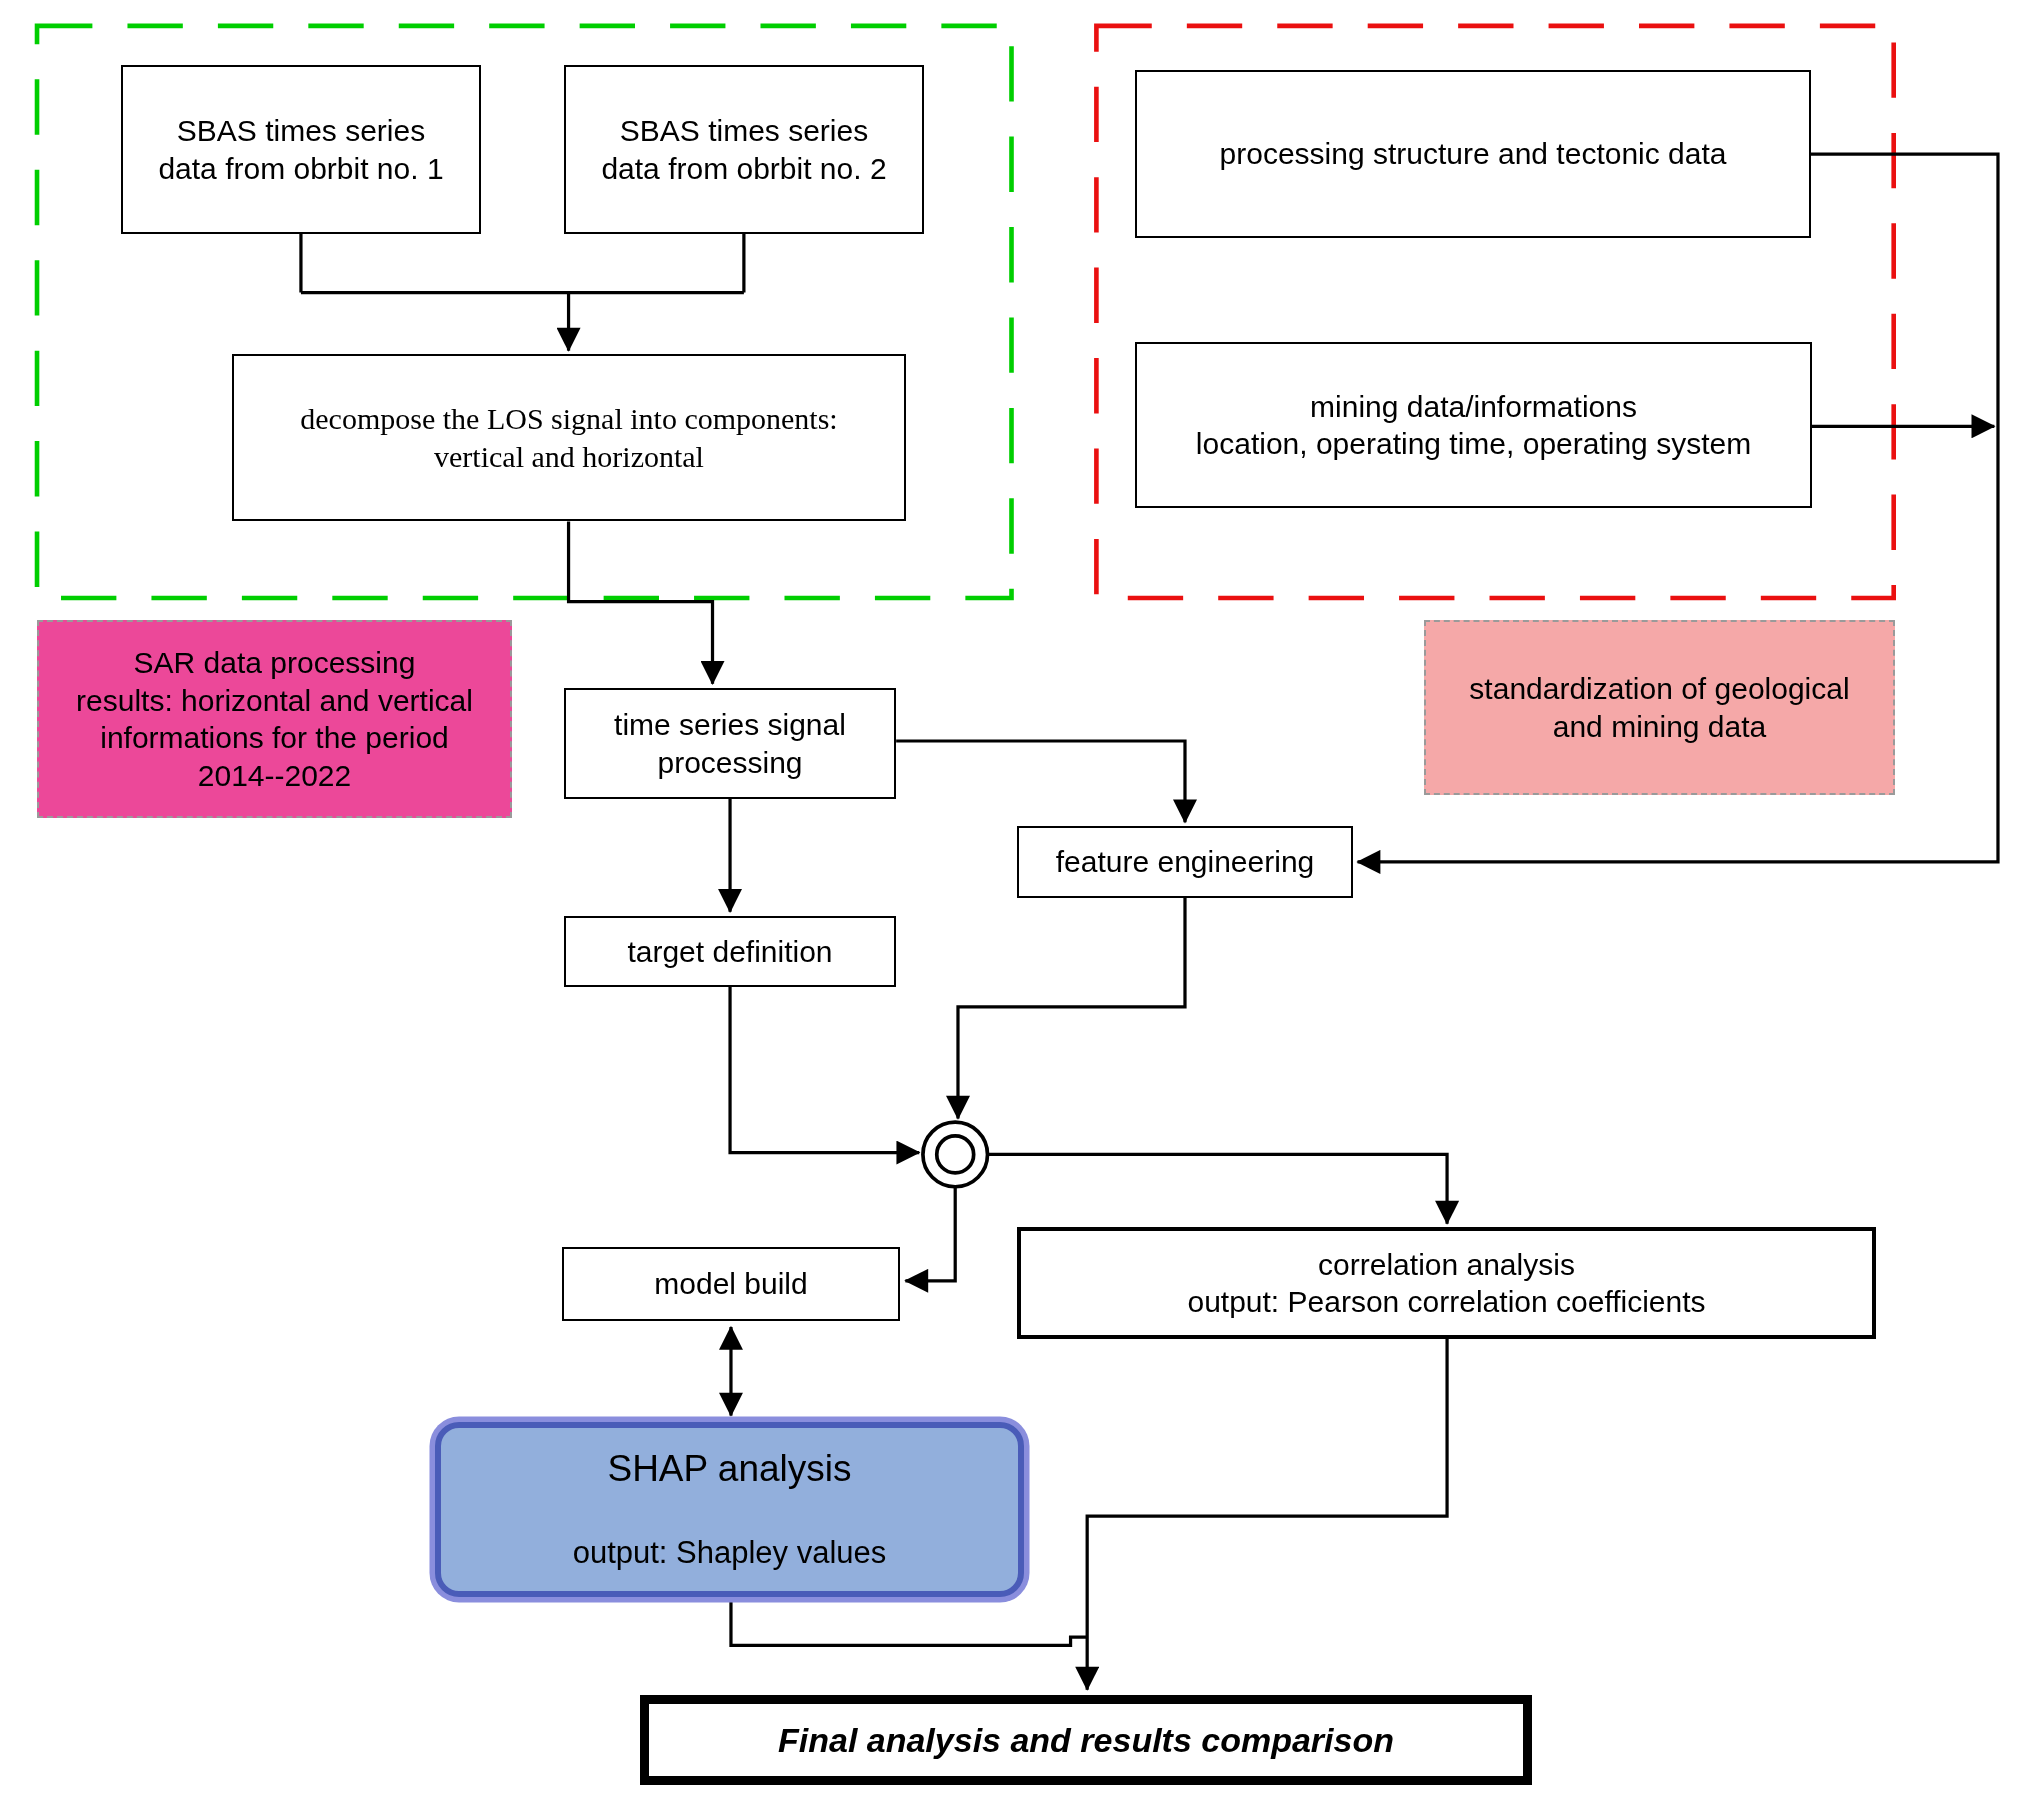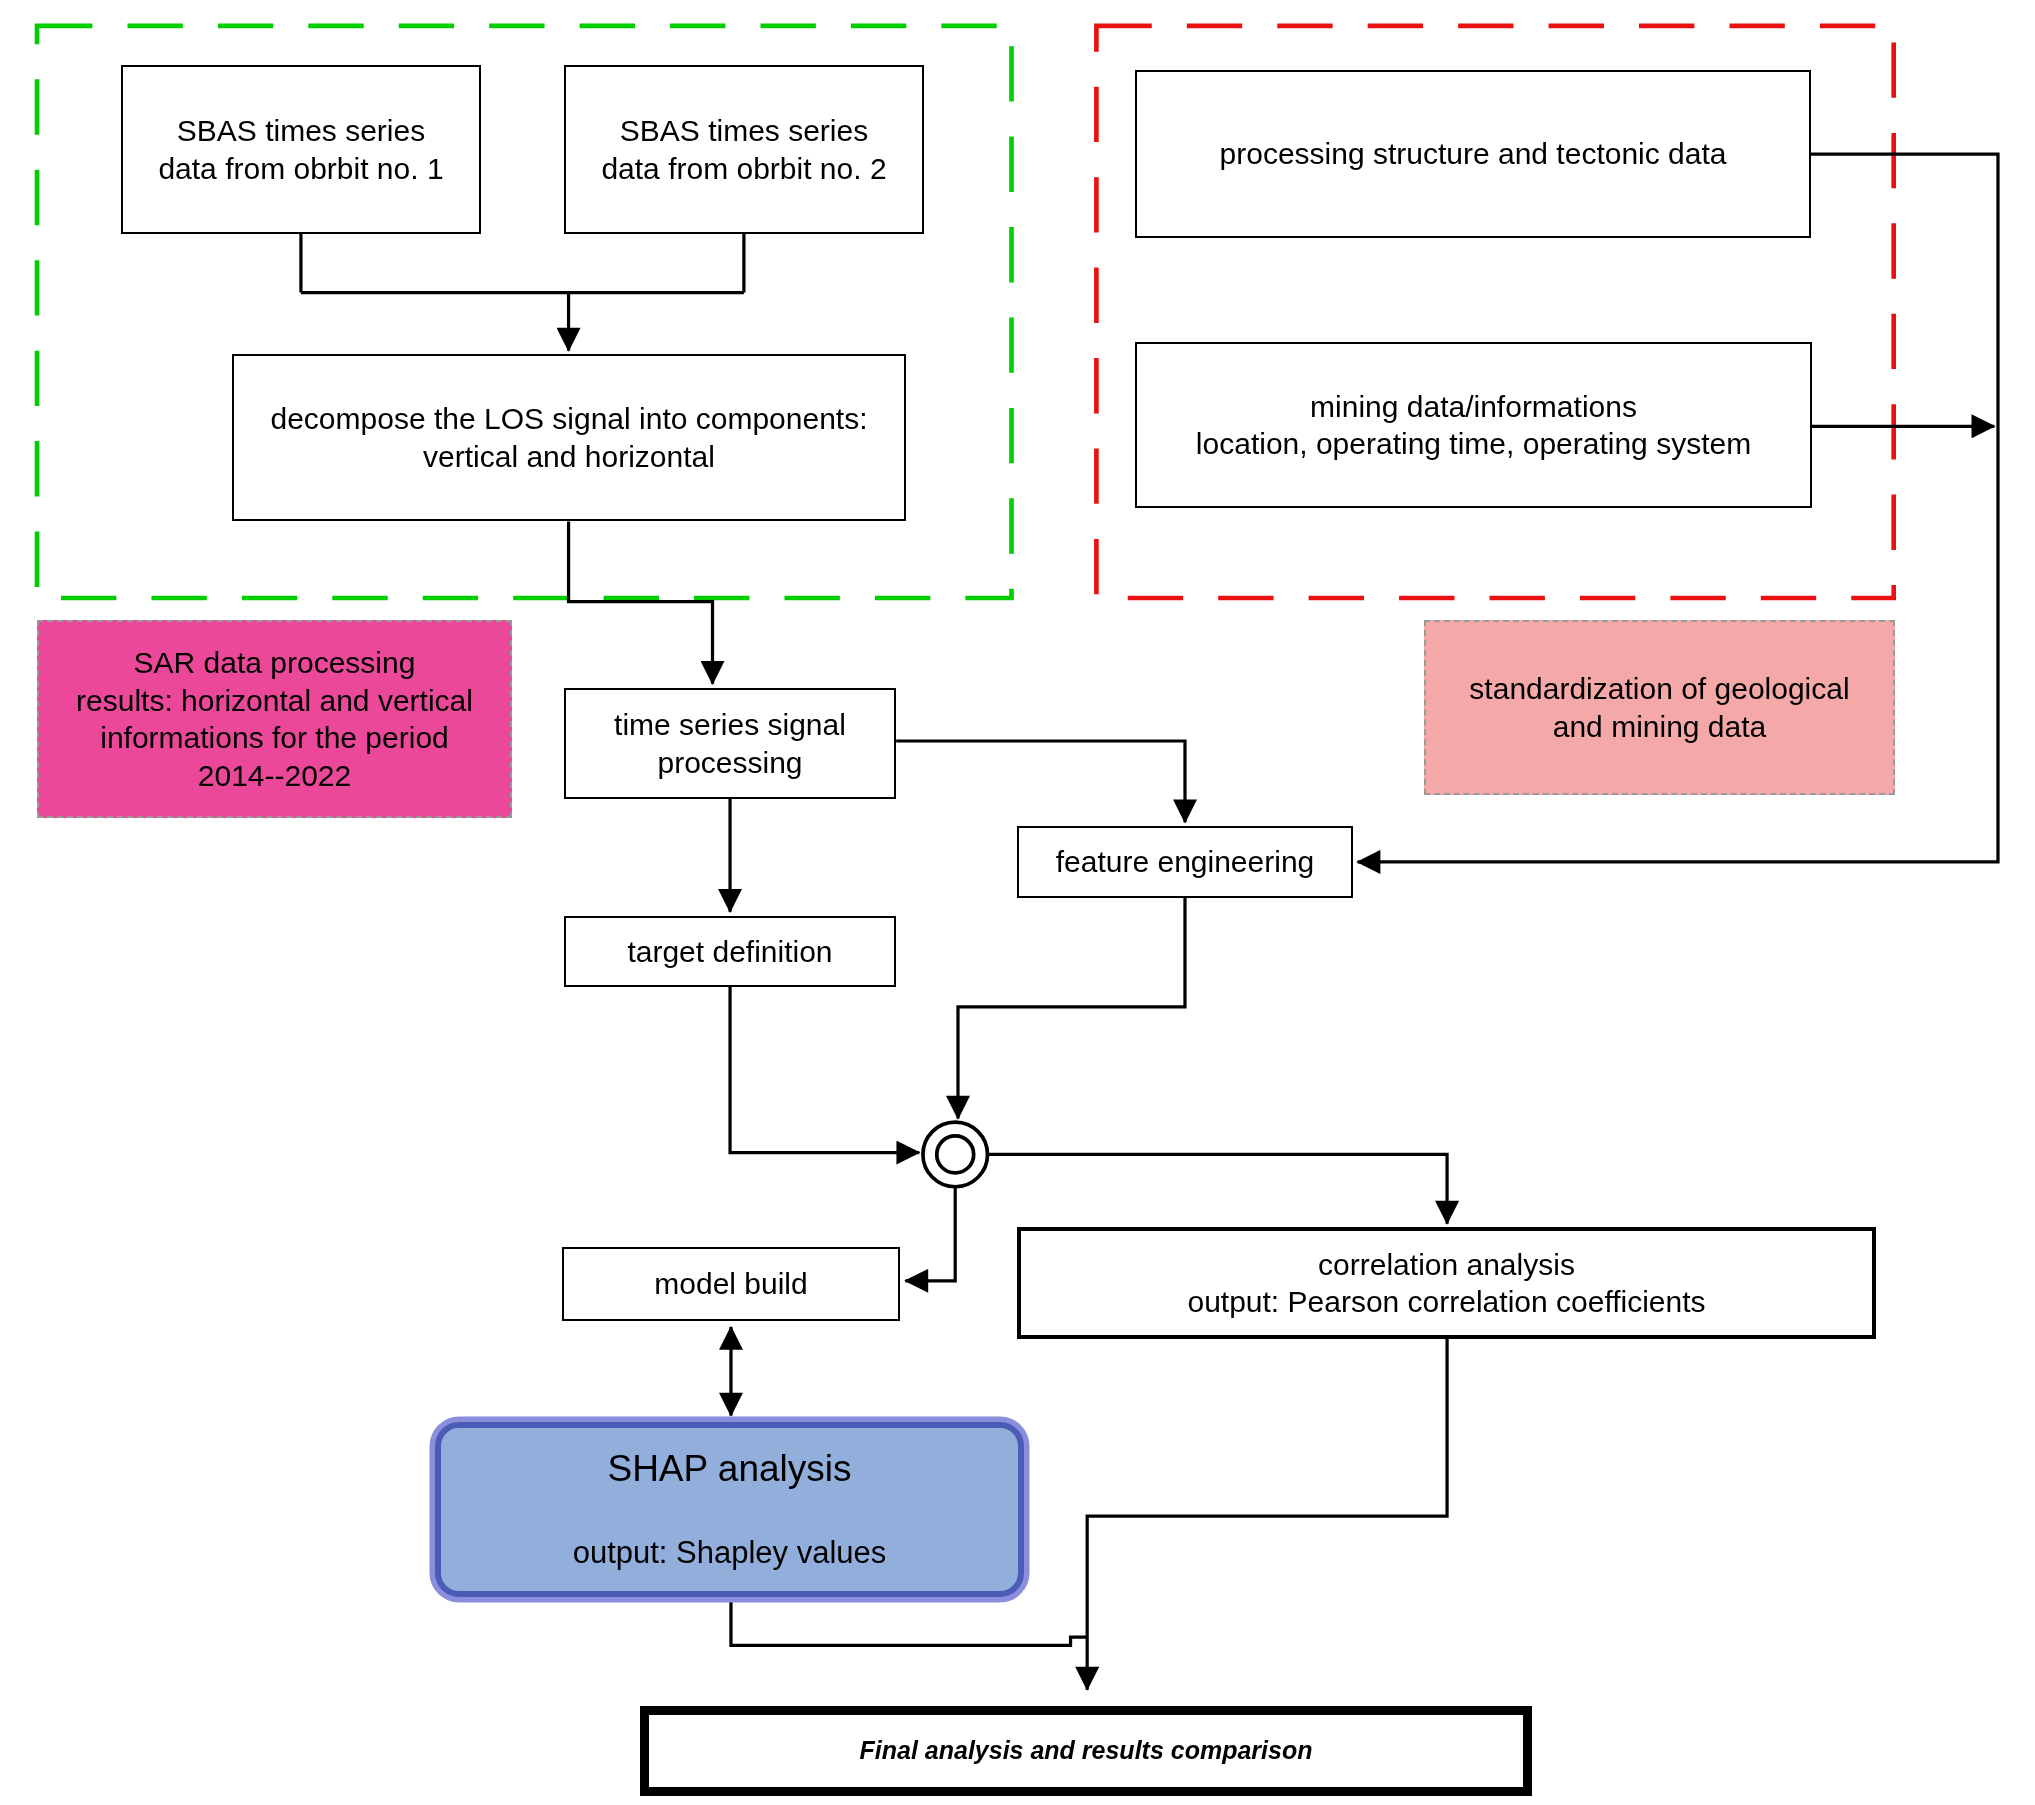--- a/index.html
+++ b/index.html
@@ -20,21 +20,21 @@
   }
   .note-green { background:#ec4899; }
   .note-pink  { background:#f5a8a8; }
   .thick { border-width:4.6px; }
   .shap {
     background:#92afdc; border:6.5px solid #4a5cb8; border-radius:24px;
     box-shadow:0 0 0 5.5px #8a8edd; font-size:31px;gap:32px;
   }
   .shap .title { font-size:37px; margin-bottom:9.2px; }
   .final {
-    border-width:9.2px; font-size:25px; font-weight:bold; font-style:italic;margin-top:11px;
+    border-width:9.2px; font-size:34px; font-weight:bold; font-style:italic;
   }
 </style>
 </head>
 <body>
 
 <div id="canvas">
 
   <svg id="wires" viewBox="0 0 2205 1956" xmlns="http://www.w3.org/2000/svg">
     <defs>
       <marker id="arr" viewBox="0 0 10 10" refX="9.5" refY="5" markerWidth="30" markerHeight="26" markerUnits="userSpaceOnUse" orient="auto-start-reverse">
@@ -71,21 +71,21 @@
   <div class="node" style="left:121px; top:65px; width:360px; height:169px;">
     <div>SBAS times series</div>
     <div>data from obrbit no. 1</div>
   </div>
 
   <div class="node" style="left:564px; top:65px; width:360px; height:169px;">
     <div>SBAS times series</div>
     <div>data from obrbit no. 2</div>
   </div>
 
-  <div class="node" style="left:232px; top:354px; width:674px; height:167px;">
+  <div class="node" style="left:232px; top:354px; width:674px; height:167px;font-family:Liberation Serif, serif;">
     <div>decompose the LOS signal into components:</div>
     <div>vertical and horizontal</div>
   </div>
 
   <div class="node" style="left:1135px; top:70px; width:676px; height:168px;">
     <div>processing structure and tectonic data</div>
   </div>
 
   <div class="node" style="left:1135px; top:342px; width:677px; height:166px;">
     <div>mining data/informations</div>

